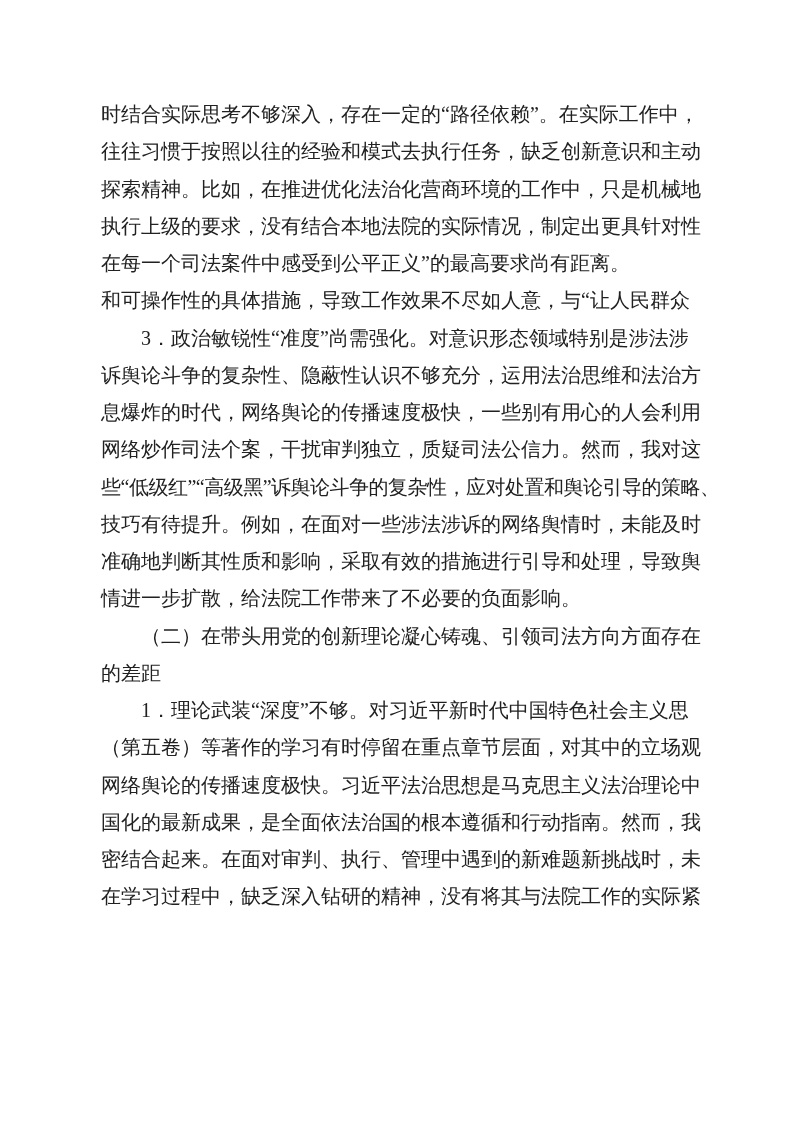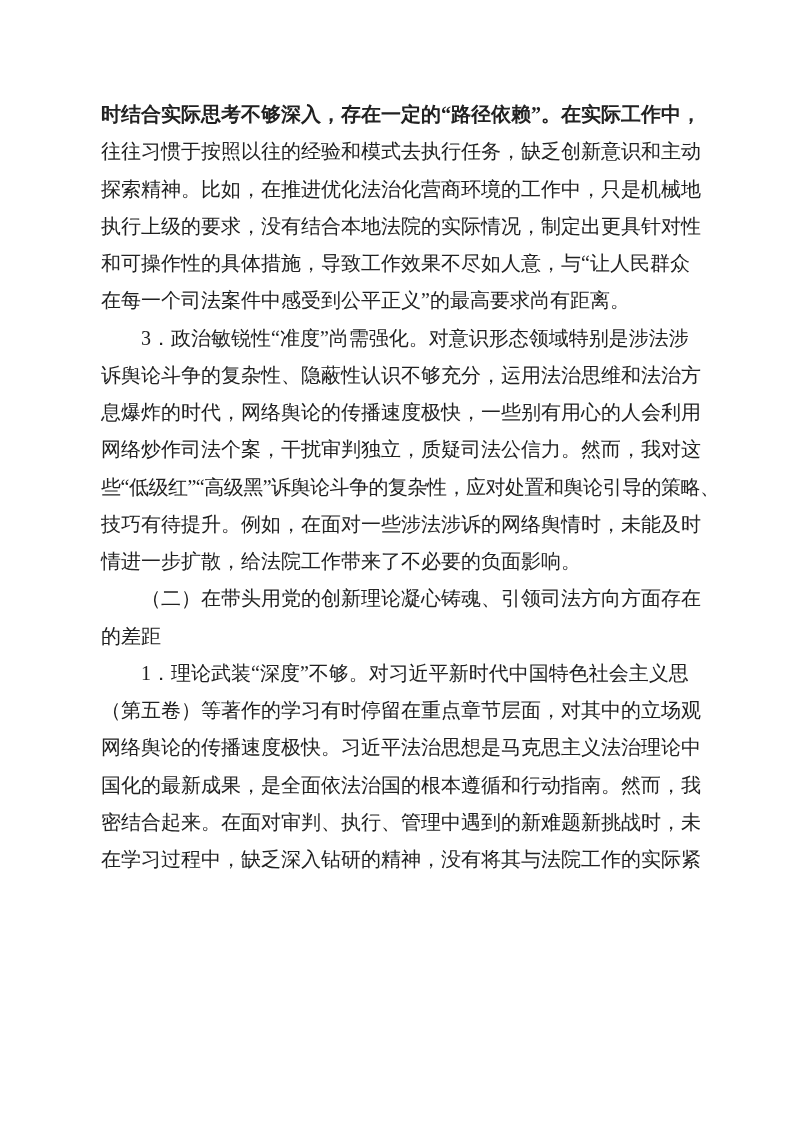--- a/index.html
+++ b/index.html
@@ -35,34 +35,35 @@
   .line.indent {
     text-indent: 40px;
   }
 </style>
 </head>
 <body>
 
 <div class="page">
   <div class="text-block" id="text-block">
       <div class="paragraph">
-        <div class="line fill" style="letter-spacing: 0px; font-weight: bold;">时结合实际思考不够深入，存在一定的“路径依赖”。在实际工作中，</div>
+        <div class="line fill" style="letter-spacing: 0px;">时结合实际思考不够深入，存在一定的“路径依赖”。在实际工作中，</div>
         <div class="line fill" style="letter-spacing: 0px;">往往习惯于按照以往的经验和模式去执行任务，缺乏创新意识和主动</div>
         <div class="line fill" style="letter-spacing: 0px;">探索精神。比如，在推进优化法治化营商环境的工作中，只是机械地</div>
         <div class="line fill" style="letter-spacing: 0px;">执行上级的要求，没有结合本地法院的实际情况，制定出更具针对性</div>
+        <div class="line">在每一个司法案件中感受到公平正义”的最高要求尚有距离。</div>
         <div class="line fill" style="letter-spacing: 0px;">和可操作性的具体措施，导致工作效果不尽如人意，与“让人民群众</div>
-        <div class="line">在每一个司法案件中感受到公平正义”的最高要求尚有距离。</div>
       </div>
       <div class="paragraph">
         <div class="line indent fill" style="letter-spacing: 0px;">3．政治敏锐性“准度”尚需强化。对意识形态领域特别是涉法涉</div>
         <div class="line fill" style="letter-spacing: 0px;">诉舆论斗争的复杂性、隐蔽性认识不够充分，运用法治思维和法治方</div>
         <div class="line fill" style="letter-spacing: 0px;">息爆炸的时代，网络舆论的传播速度极快，一些别有用心的人会利用</div>
         <div class="line fill" style="letter-spacing: 0px;">网络炒作司法个案，干扰审判独立，质疑司法公信力。然而，我对这</div>
         <div class="line fill" style="letter-spacing: -0.5px;">些“低级红”“高级黑”诉舆论斗争的复杂性，应对处置和舆论引导的策略、</div>
         <div class="line fill" style="letter-spacing: 0px;">技巧有待提升。例如，在面对一些涉法涉诉的网络舆情时，未能及时</div>
+        <div class="line fill" style="letter-spacing: 0px;">准确地判断其性质和影响，采取有效的措施进行引导和处理，导致舆</div>
         <div class="line">情进一步扩散，给法院工作带来了不必要的负面影响。</div>
       </div>
       <div class="paragraph">
         <div class="line heading indent fill" style="letter-spacing: 0px;">（二）在带头用党的创新理论凝心铸魂、引领司法方向方面存在</div>
         <div class="line heading">的差距</div>
       </div>
       <div class="paragraph">
         <div class="line indent fill" style="letter-spacing: 0px;">1．理论武装“深度”不够。对习近平新时代中国特色社会主义思</div>
         <div class="line fill" style="letter-spacing: 0px;">（第五卷）等著作的学习有时停留在重点章节层面，对其中的立场观</div>
         <div class="line fill" style="letter-spacing: 0px;">网络舆论的传播速度极快。习近平法治思想是马克思主义法治理论中</div>

